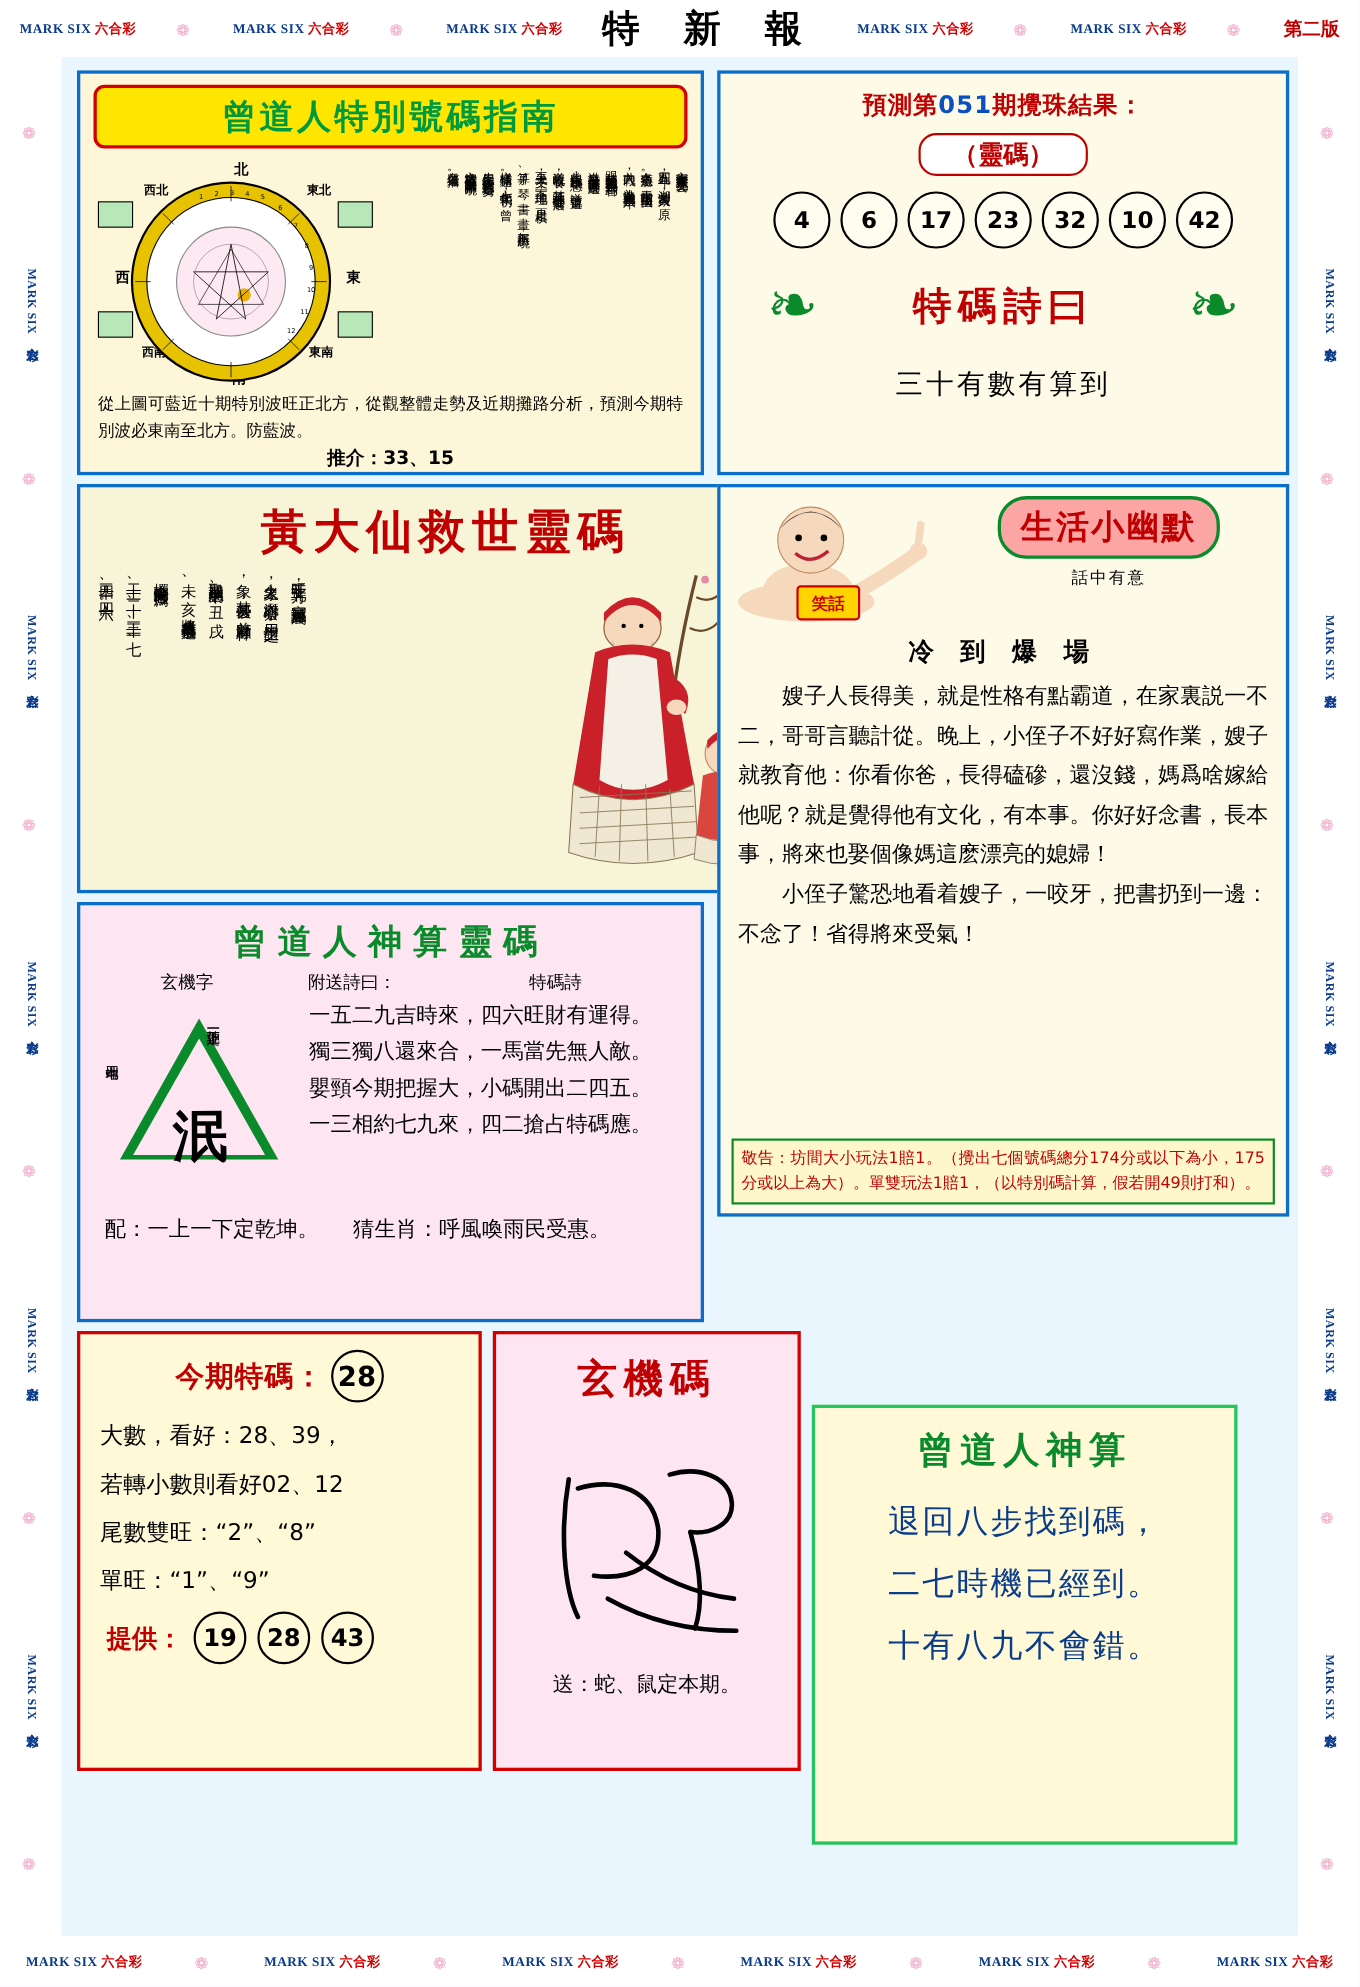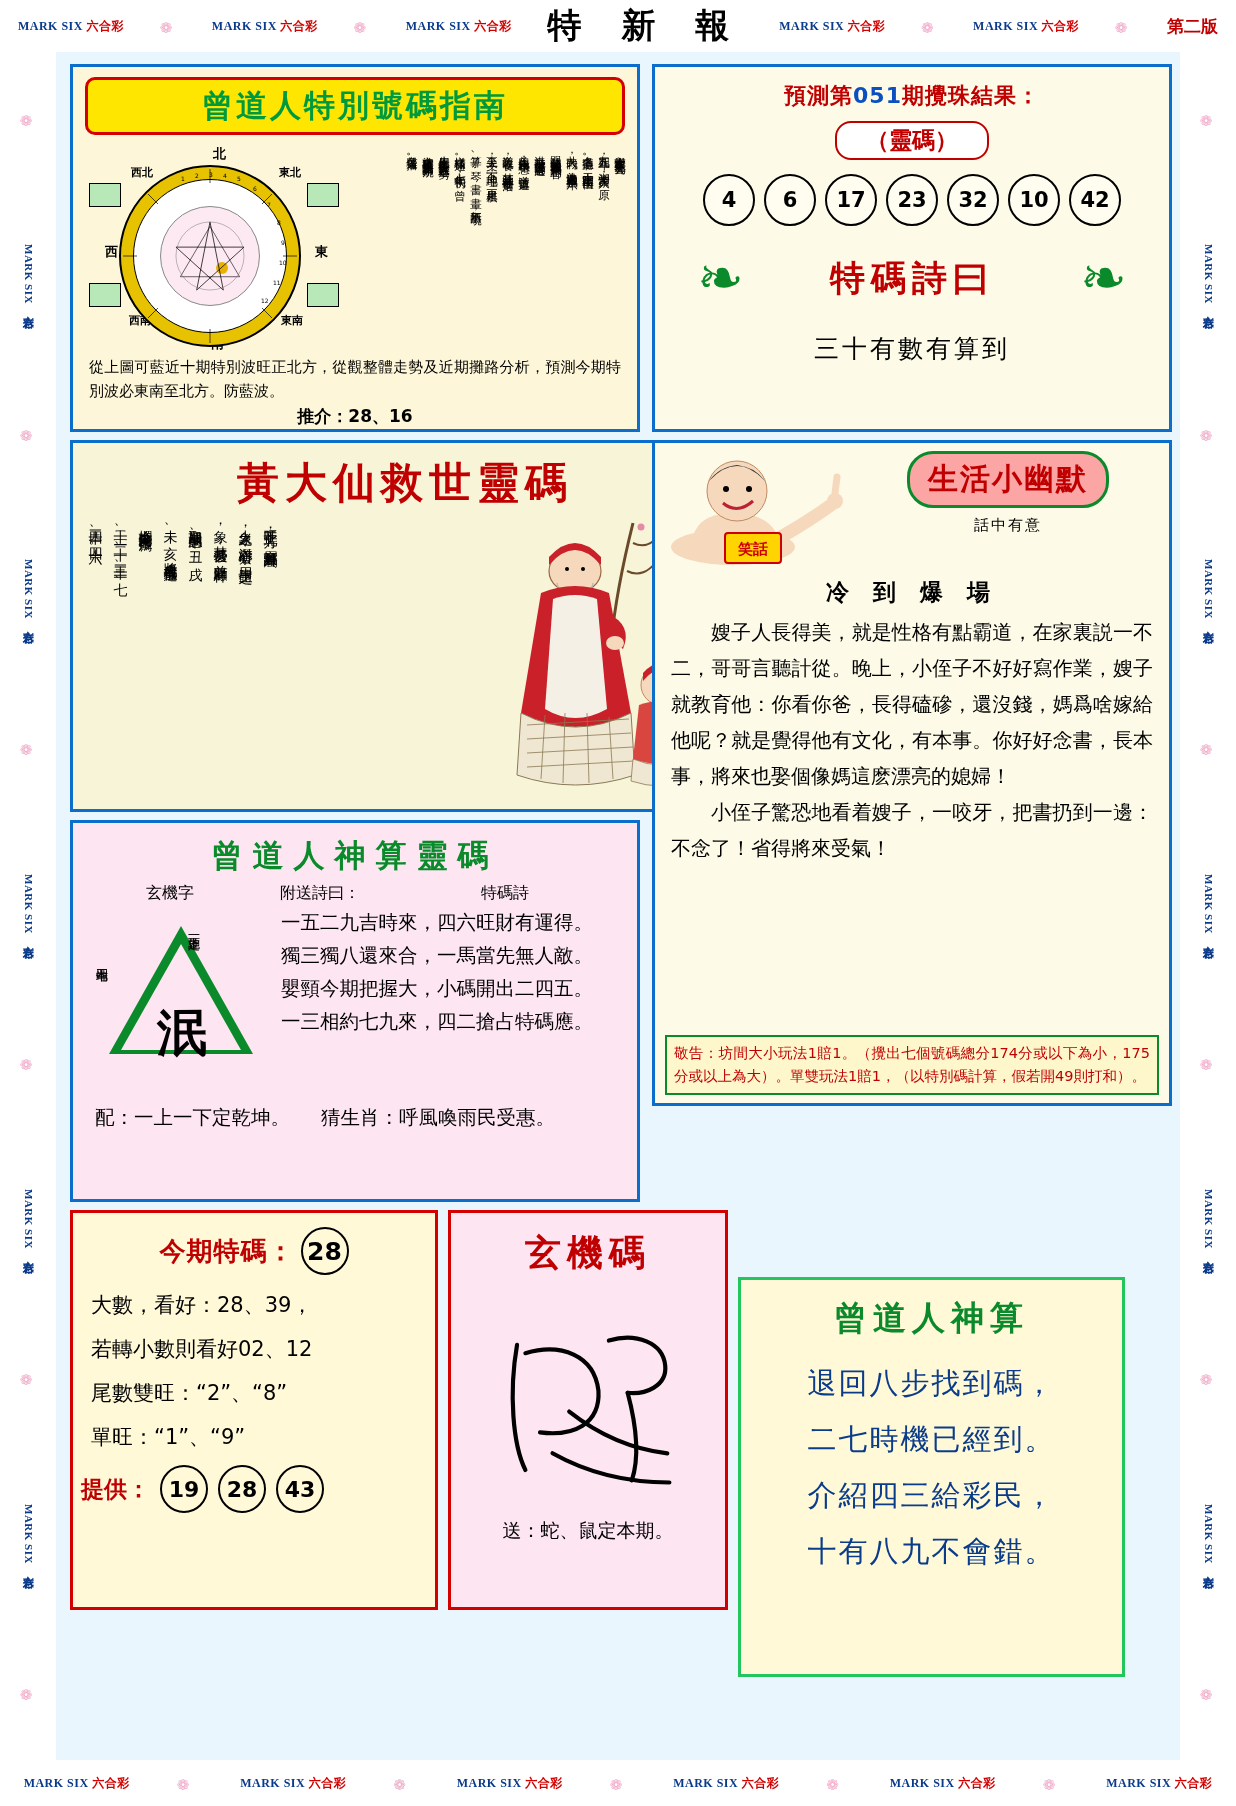--- a/index.html
+++ b/index.html
@@ -185,21 +185,21 @@
   .b5-foot{padding:10px 22px 0 22px;font-size:19.5px;color:#000;}
   
   #b6{left:6px;top:1150px;width:368px;height:400px;border:3px solid #d40000;background:#fff9d8;}
   .b6-head{display:flex;align-items:center;justify-content:center;margin-top:14px;gap:6px;}
   .b6-head .t{font-size:26px;font-weight:bold;color:#c00000;letter-spacing:1px;}
   .b6-head .num{
     width:44px;height:44px;border:2px solid #000;border-radius:50%;
     display:flex;align-items:center;justify-content:center;font-size:25px;font-weight:bold;color:#000;
   }
   .b6-lines{padding:8px 18px 0 18px;font-size:21px;line-height:44px;color:#000;}
-  .b6-foot{display:flex;align-items:center;gap:10px;padding:6px 0 0 8px;}
+  .b6-foot{display:flex;align-items:center;gap:10px;padding:6px 0 0 24px;}
   .b6-foot .t{font-size:23px;font-weight:bold;color:#c00000;}
   .b6-foot .num{
     width:44px;height:44px;border:2px solid #000;border-radius:50%;
     display:flex;align-items:center;justify-content:center;font-size:22px;font-weight:bold;color:#000;
   }
   
   #b7{left:384px;top:1150px;width:280px;height:400px;border:3px solid #d40000;background:#fde6f2;}
   .b7-title{text-align:center;margin-top:16px;font-size:36px;font-weight:bold;color:#c00000;letter-spacing:6px;}
   .b7-glyph{height:240px;position:relative;}
   .b7-foot{text-align:center;font-size:19px;color:#000;}
@@ -344,21 +344,21 @@
           <div class="vcol">道觀收養，其師承其徒子養活</div>
           <div class="vcol">上至天文，下至地理，更是棋</div>
           <div class="vcol">算子、琴、書、畫，無所不曉，</div>
           <div class="vcol">樣樣精通。七十年代初，曾</div>
           <div class="vcol">先生用多年推算六合彩走勢</div>
           <div class="vcol">之準確程度更是家喻戶曉。</div>
           <div class="vcol">名聲遠播。</div>
         </div>
       </div>
       <div class="b1-foot">從上圖可藍近十期特別波旺正北方，從觀整體走勢及近期攤路分析，預測今期特別波必東南至北方。防藍波。</div>
-      <div class="b1-rec">推介：28、16</div>
+      <div class="b1-rec">推介：33、15</div>
     </div>
 
     <div class="box" id="b2">
       <div class="b2-head">
         <span>預測第</span><span class="period">051</span><span>期攪珠結果：</span>
       </div>
       <div class="b2-sub">（靈碼）</div>
       <div class="balls">
         <div class="ball">4</div>
         <div class="ball">6</div>
@@ -532,20 +532,19 @@
         </svg>
       </div>
       <div class="b7-foot">送：蛇、鼠定本期。</div>
     </div>
 
     <div class="box" id="b8">
       <div class="b8-title">曾道人神算</div>
       <div class="b8-lines">
         <div>退回八步找到碼，</div>
         <div>二七時機已經到。</div>
-        <div>介紹四三給彩民，</div>
         <div>十有八九不會錯。</div>
       </div>
     </div>
 
   </div>
   </div>
 </div>
 
 </body></html>

